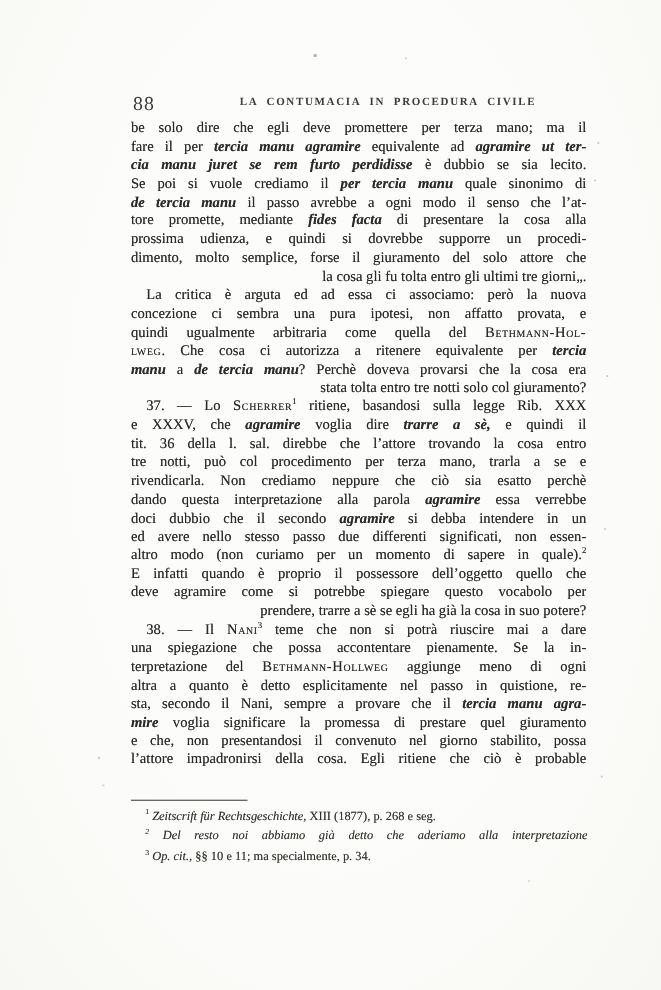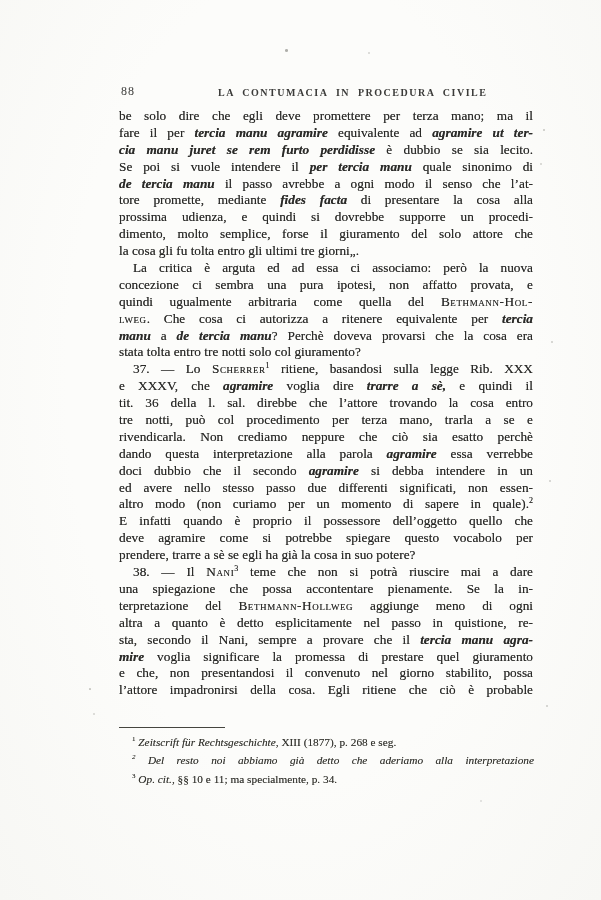--- a/index.html
+++ b/index.html
@@ -4,31 +4,31 @@
 <style>
   html,body{margin:0;padding:0;}
   body{width:601px;height:900px;overflow:hidden;background:#ffffff;}
   .sheet{
     position:relative;width:601px;height:900px;
     background:radial-gradient(ellipse at 50% 42%, var(--paper,#fcfcfa) 55%, #f7f7f4 100%);
     color:var(--ink,#2a2a28);
     font-family:"Liberation Serif","DejaVu Serif",serif;
   }
   .hdr{position:absolute;top:84px;left:119px;width:413px;height:16px;}
-  .pagenum{position:absolute;left:2px;top:0;font-size:12px;letter-spacing:1px;color:#3a3a38;}
+  .pagenum{position:absolute;left:2px;top:0;font-size:18px;letter-spacing:1px;color:#3a3a38;}
   .runtitle{
     position:absolute;left:99px;top:3px;font-size:10px;letter-spacing:1.5px;word-spacing:4px;
     white-space:nowrap;color:#3b3b39;font-weight:bold;
   }
   .text{
     position:absolute;top:108px;left:119px;width:414px;
     font-size:13.3px;
     text-shadow:0 0 0.35px rgba(42,42,40,0.65);
   }
-  .line{line-height:16.9px;height:16.9px;overflow:hidden;text-align:left;}
+  .line{line-height:16.9px;height:16.9px;overflow:hidden;text-align:right;}
   .line.just{text-align:justify;text-align-last:justify;}
   .line.first{text-indent:14px;}
   .i{font-style:italic;font-weight:bold;}
   .sc{font-variant:small-caps;letter-spacing:0.6px;}
   .text sup{font-size:8px;line-height:0;vertical-align:super;}
   .rule{position:absolute;top:727px;left:119px;width:106px;border-top:1.2px solid #45453f;}
   .foot{
     position:absolute;top:733px;left:119px;width:415px;
     font-size:11.3px;color:#34342f;
     text-shadow:0 0 0.3px rgba(50,50,46,0.55);
@@ -48,21 +48,21 @@
   <div class="hdr">
     <span class="pagenum">88</span>
     <span class="runtitle">LA CONTUMACIA IN PROCEDURA CIVILE</span>
   </div>
 
   <div class="text">
       <div>
         <div class="line just"><span>be solo dire che egli deve promettere per terza mano; ma il</span></div>
         <div class="line just"><span>fare il per </span><span class="i">tercia manu agramire</span><span> equivalente ad </span><span class="i">agramire ut ter-</span></div>
         <div class="line just"><span class="i">cia manu juret se rem furto perdidisse</span><span> è dubbio se sia lecito.</span></div>
-        <div class="line just"><span>Se poi si vuole intendere il </span><span class="i">per tercia manu</span><span> quale sinonimo di</span></div>
+        <div class="line just"><span>Se poi si vuole crediamo il </span><span class="i">per tercia manu</span><span> quale sinonimo di</span></div>
         <div class="line just"><span class="i">de tercia manu</span><span> il passo avrebbe a ogni modo il senso che l’at-</span></div>
         <div class="line just"><span>tore promette, mediante </span><span class="i">fides facta</span><span> di presentare la cosa alla</span></div>
         <div class="line just"><span>prossima udienza, e quindi si dovrebbe supporre un procedi-</span></div>
         <div class="line just"><span>dimento, molto semplice, forse il giuramento del solo attore che</span></div>
         <div class="line"><span>la cosa gli fu tolta entro gli ultimi tre giorni„.</span></div>
       </div>
       <div>
         <div class="line just first"><span>La critica è arguta ed ad essa ci associamo: però la nuova</span></div>
         <div class="line just"><span>concezione ci sembra una pura ipotesi, non affatto provata, e</span></div>
         <div class="line just"><span>quindi ugualmente arbitraria come quella del </span><span class="sc">Bethmann-Hol-</span></div>

